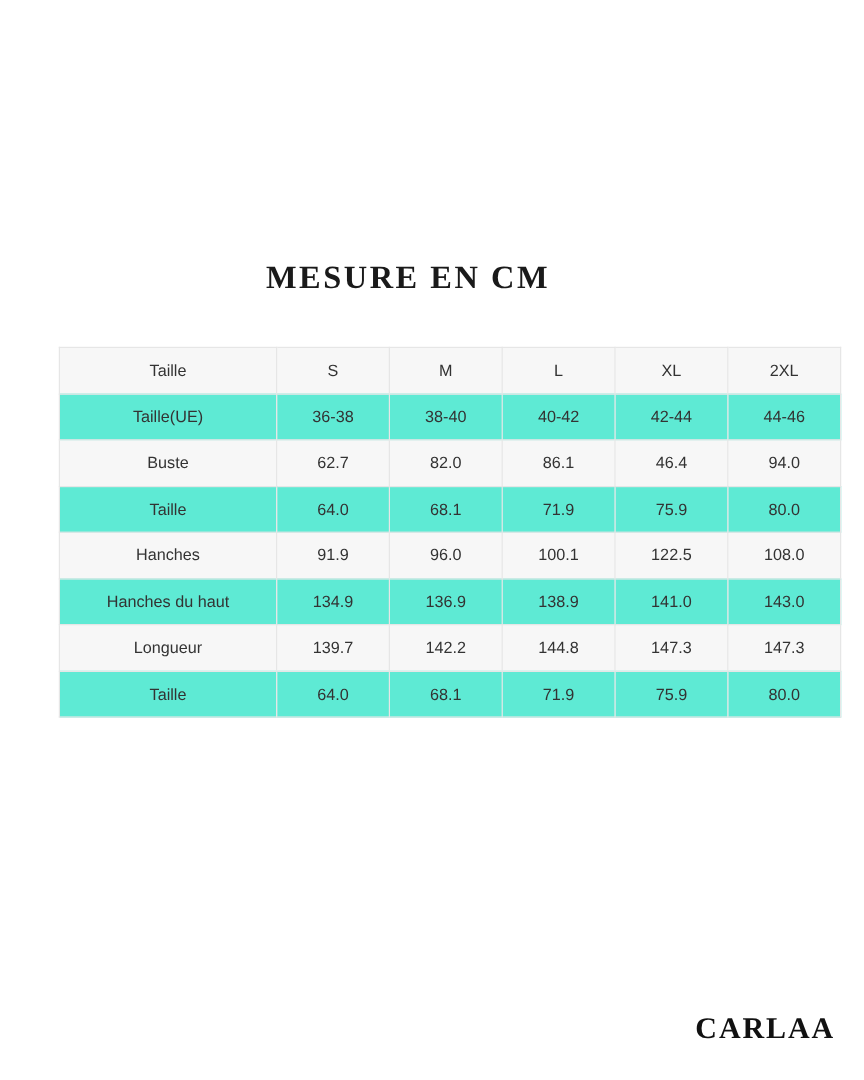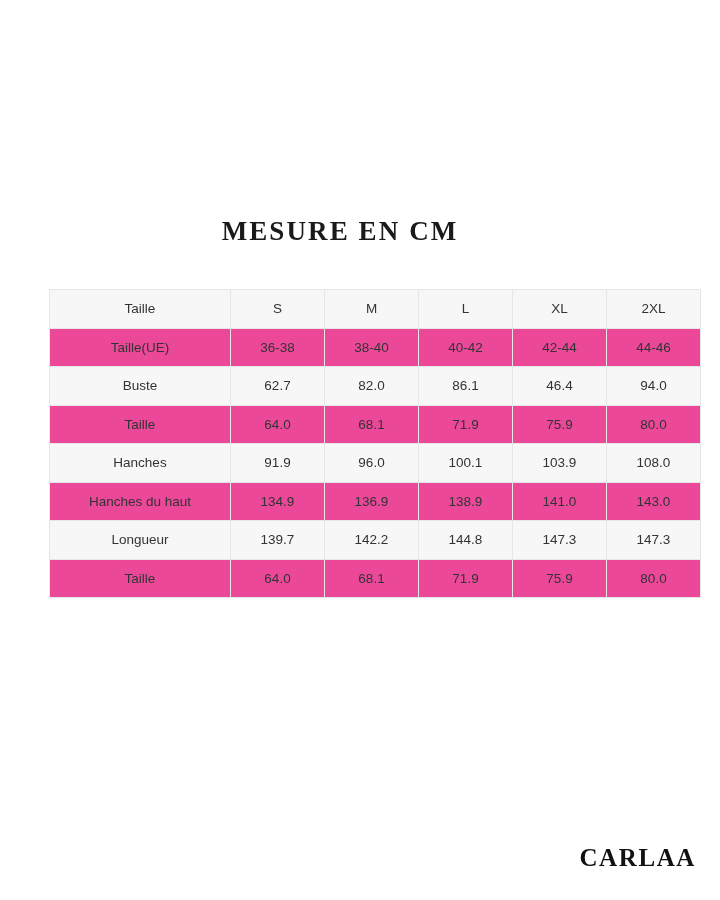--- a/index.html
+++ b/index.html
@@ -64,21 +64,21 @@
   table.size-table col.c1 { width: 94px; }
   table.size-table col.c2 { width: 94px; }
   table.size-table col.c3 { width: 94px; }
   table.size-table col.c4 { width: 94px; }
   table.size-table col.c5 { width: 94px; }
 
   tr.shaded td {
     background: #f7f7f7;
   }
   tr.plain td {
-    background: #ec4899;
+    background: #5eead4;
   }
 
   .brand {
     position: absolute;
     right: 24px;
     bottom: 28px;
     font-family: "Liberation Serif", serif;
     font-size: 25px;
     font-weight: bold;
     letter-spacing: 1.6px;
@@ -134,21 +134,21 @@
           <td>68.1</td>
           <td>71.9</td>
           <td>75.9</td>
           <td>80.0</td>
         </tr>
         <tr class="shaded">
           <td>Hanches</td>
           <td>91.9</td>
           <td>96.0</td>
           <td>100.1</td>
-          <td>103.9</td>
+          <td>122.5</td>
           <td>108.0</td>
         </tr>
         <tr class="plain">
           <td>Hanches du haut</td>
           <td>134.9</td>
           <td>136.9</td>
           <td>138.9</td>
           <td>141.0</td>
           <td>143.0</td>
         </tr>

